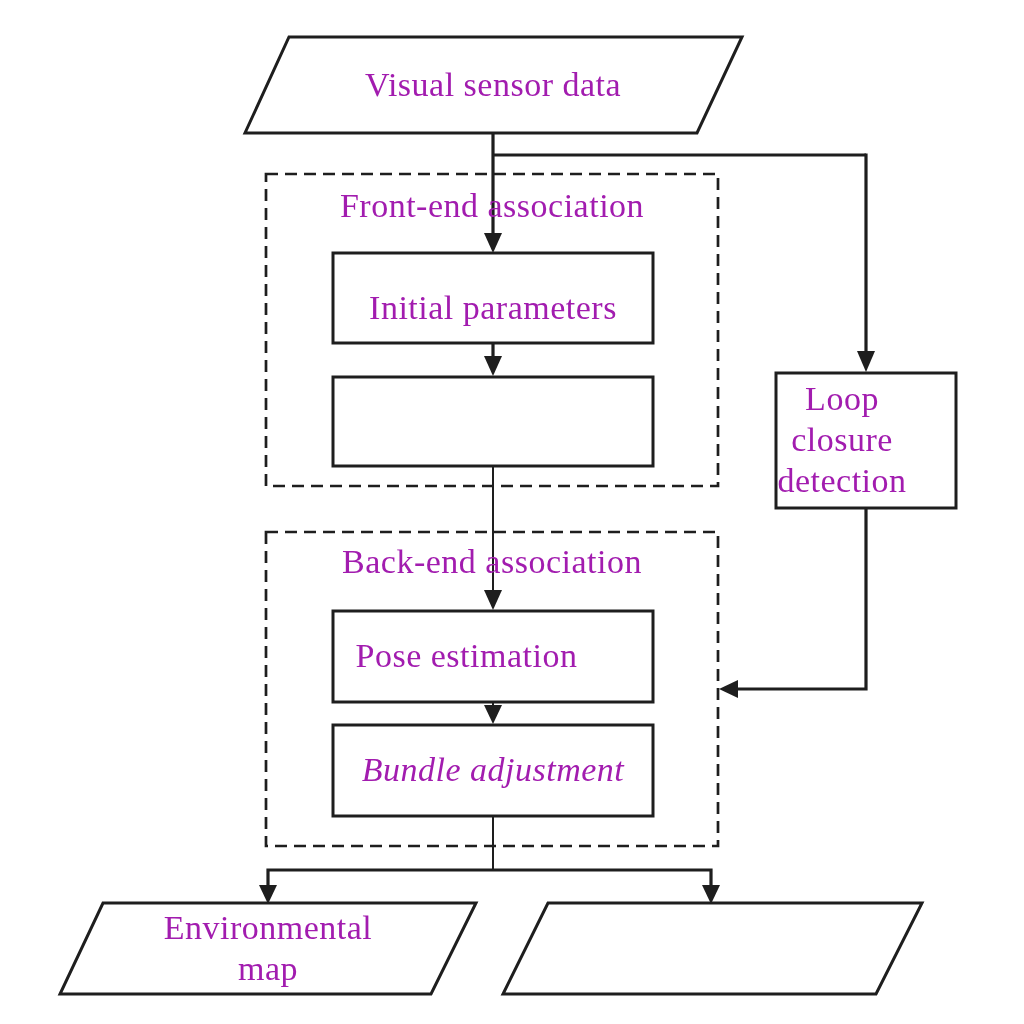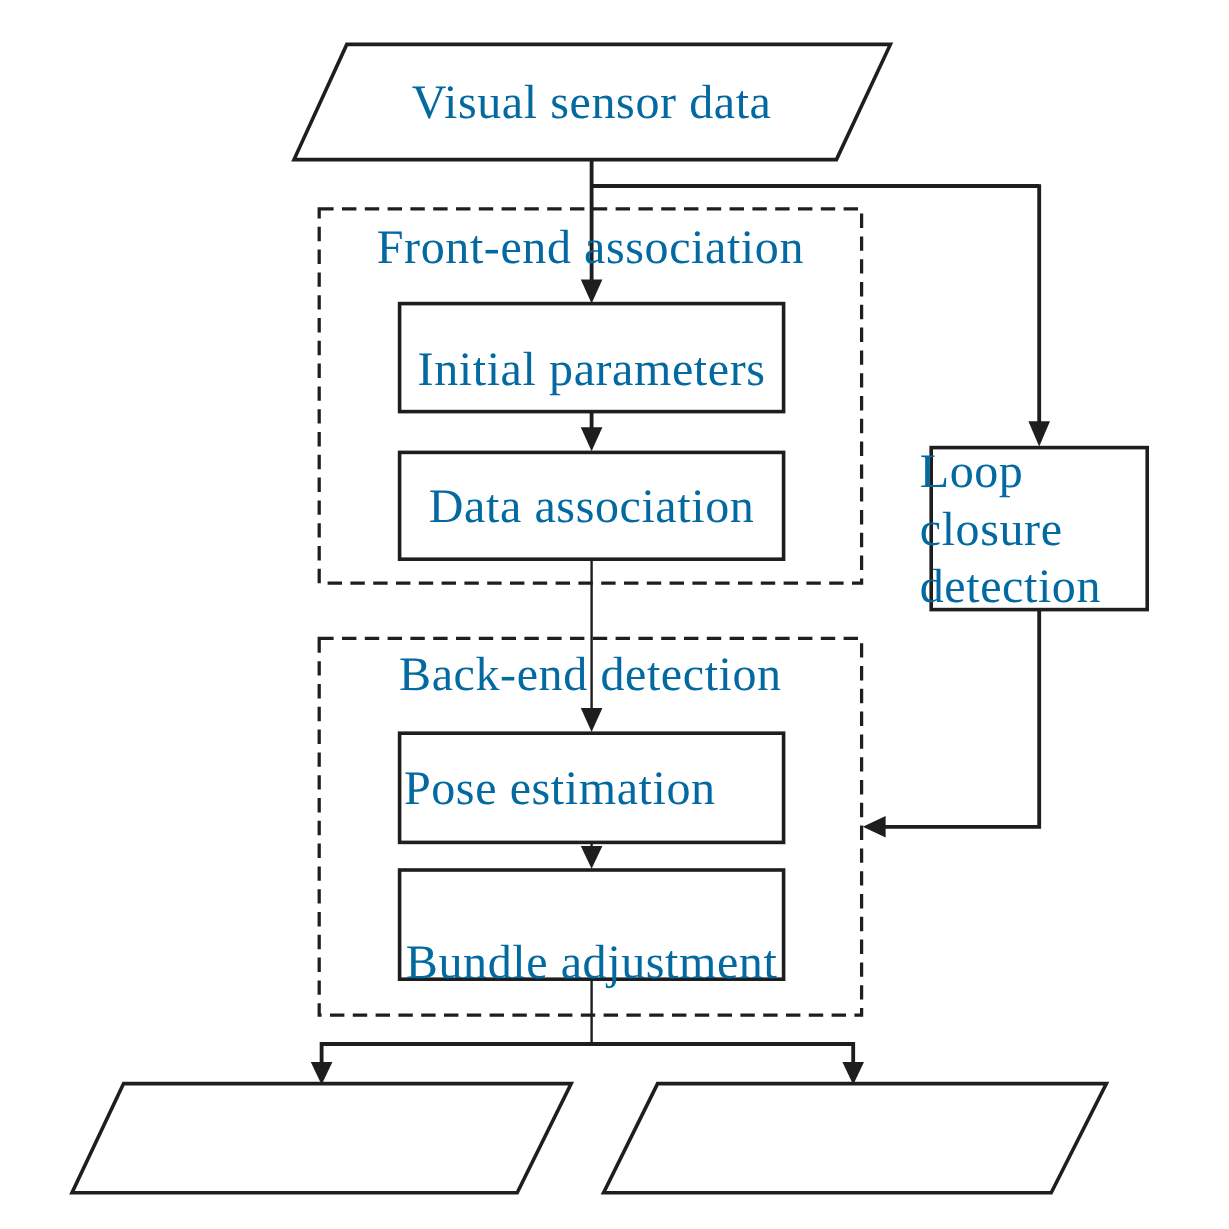--- a/index.html
+++ b/index.html
@@ -37,26 +37,26 @@
   }
   .c3 { fill: none; stroke: #1e1e1e; stroke-width: 3.2; }
   .c2 { fill: none; stroke: #1e1e1e; stroke-width: 2; }
   .ah { fill: #1e1e1e; stroke: none; }
   
   .lbl {
     position: absolute;
     display: flex;
     align-items: center;
     justify-content: center;
-    text-align: left;
+    text-align: center;
     white-space: pre-line;
-    font-size: 40px;
+    font-size: 34px;
     line-height: 1.2;
     letter-spacing: 0.5px;
-    color: #0369a1;
+    color: #a21caf;
     pointer-events: none;
   }
 </style>
 </head>
 <body>
 
 <div class="stage">
 
   <svg class="layer" viewBox="0 0 1024 1024">
 
@@ -96,27 +96,28 @@
     <polygon class="node" points="103,903 476,903 431,994 60,994"></polygon>
     <polygon class="node" points="548,903 922,903 876,994 503,994"></polygon>
   </svg>
 
   <div class="lbl" style="left:293px; top:39px; width:400px; height:92px;">Visual sensor data</div>
 
   <div class="lbl" style="left:266px; top:182px; width:452px; height:48px;">Front-end association</div>
 
   <div class="lbl" style="left:333px; top:253px; width:320px; height:110px;">Initial parameters</div>
 
-  <div class="lbl" style="left:333px; top:377px; width:320px; height:89px;">Data association</div>
 
   <div class="lbl" style="left:752px; top:373px; width:180px; height:135px;">Loop
 closure
 detection</div>
 
-  <div class="lbl" style="left:266px; top:538px; width:452px; height:48px;">Back-end detection</div>
+  <div class="lbl" style="left:266px; top:538px; width:452px; height:48px;">Back-end association</div>
 
   <div class="lbl" style="left:333px; top:611px; width:267px; height:91px;">Pose estimation</div>
 
-  <div class="lbl" style="left:333px; top:756px; width:320px; height:91px;">Bundle adjustment</div>
+  <div class="lbl" style="left:333px; top:725px; width:320px; height:91px;font-style:italic;">Bundle adjustment</div>
 
+  <div class="lbl" style="left:118px; top:903px; width:300px; height:91px;">Environmental
+map</div>
 
 
 </div>
 
 </body></html>

